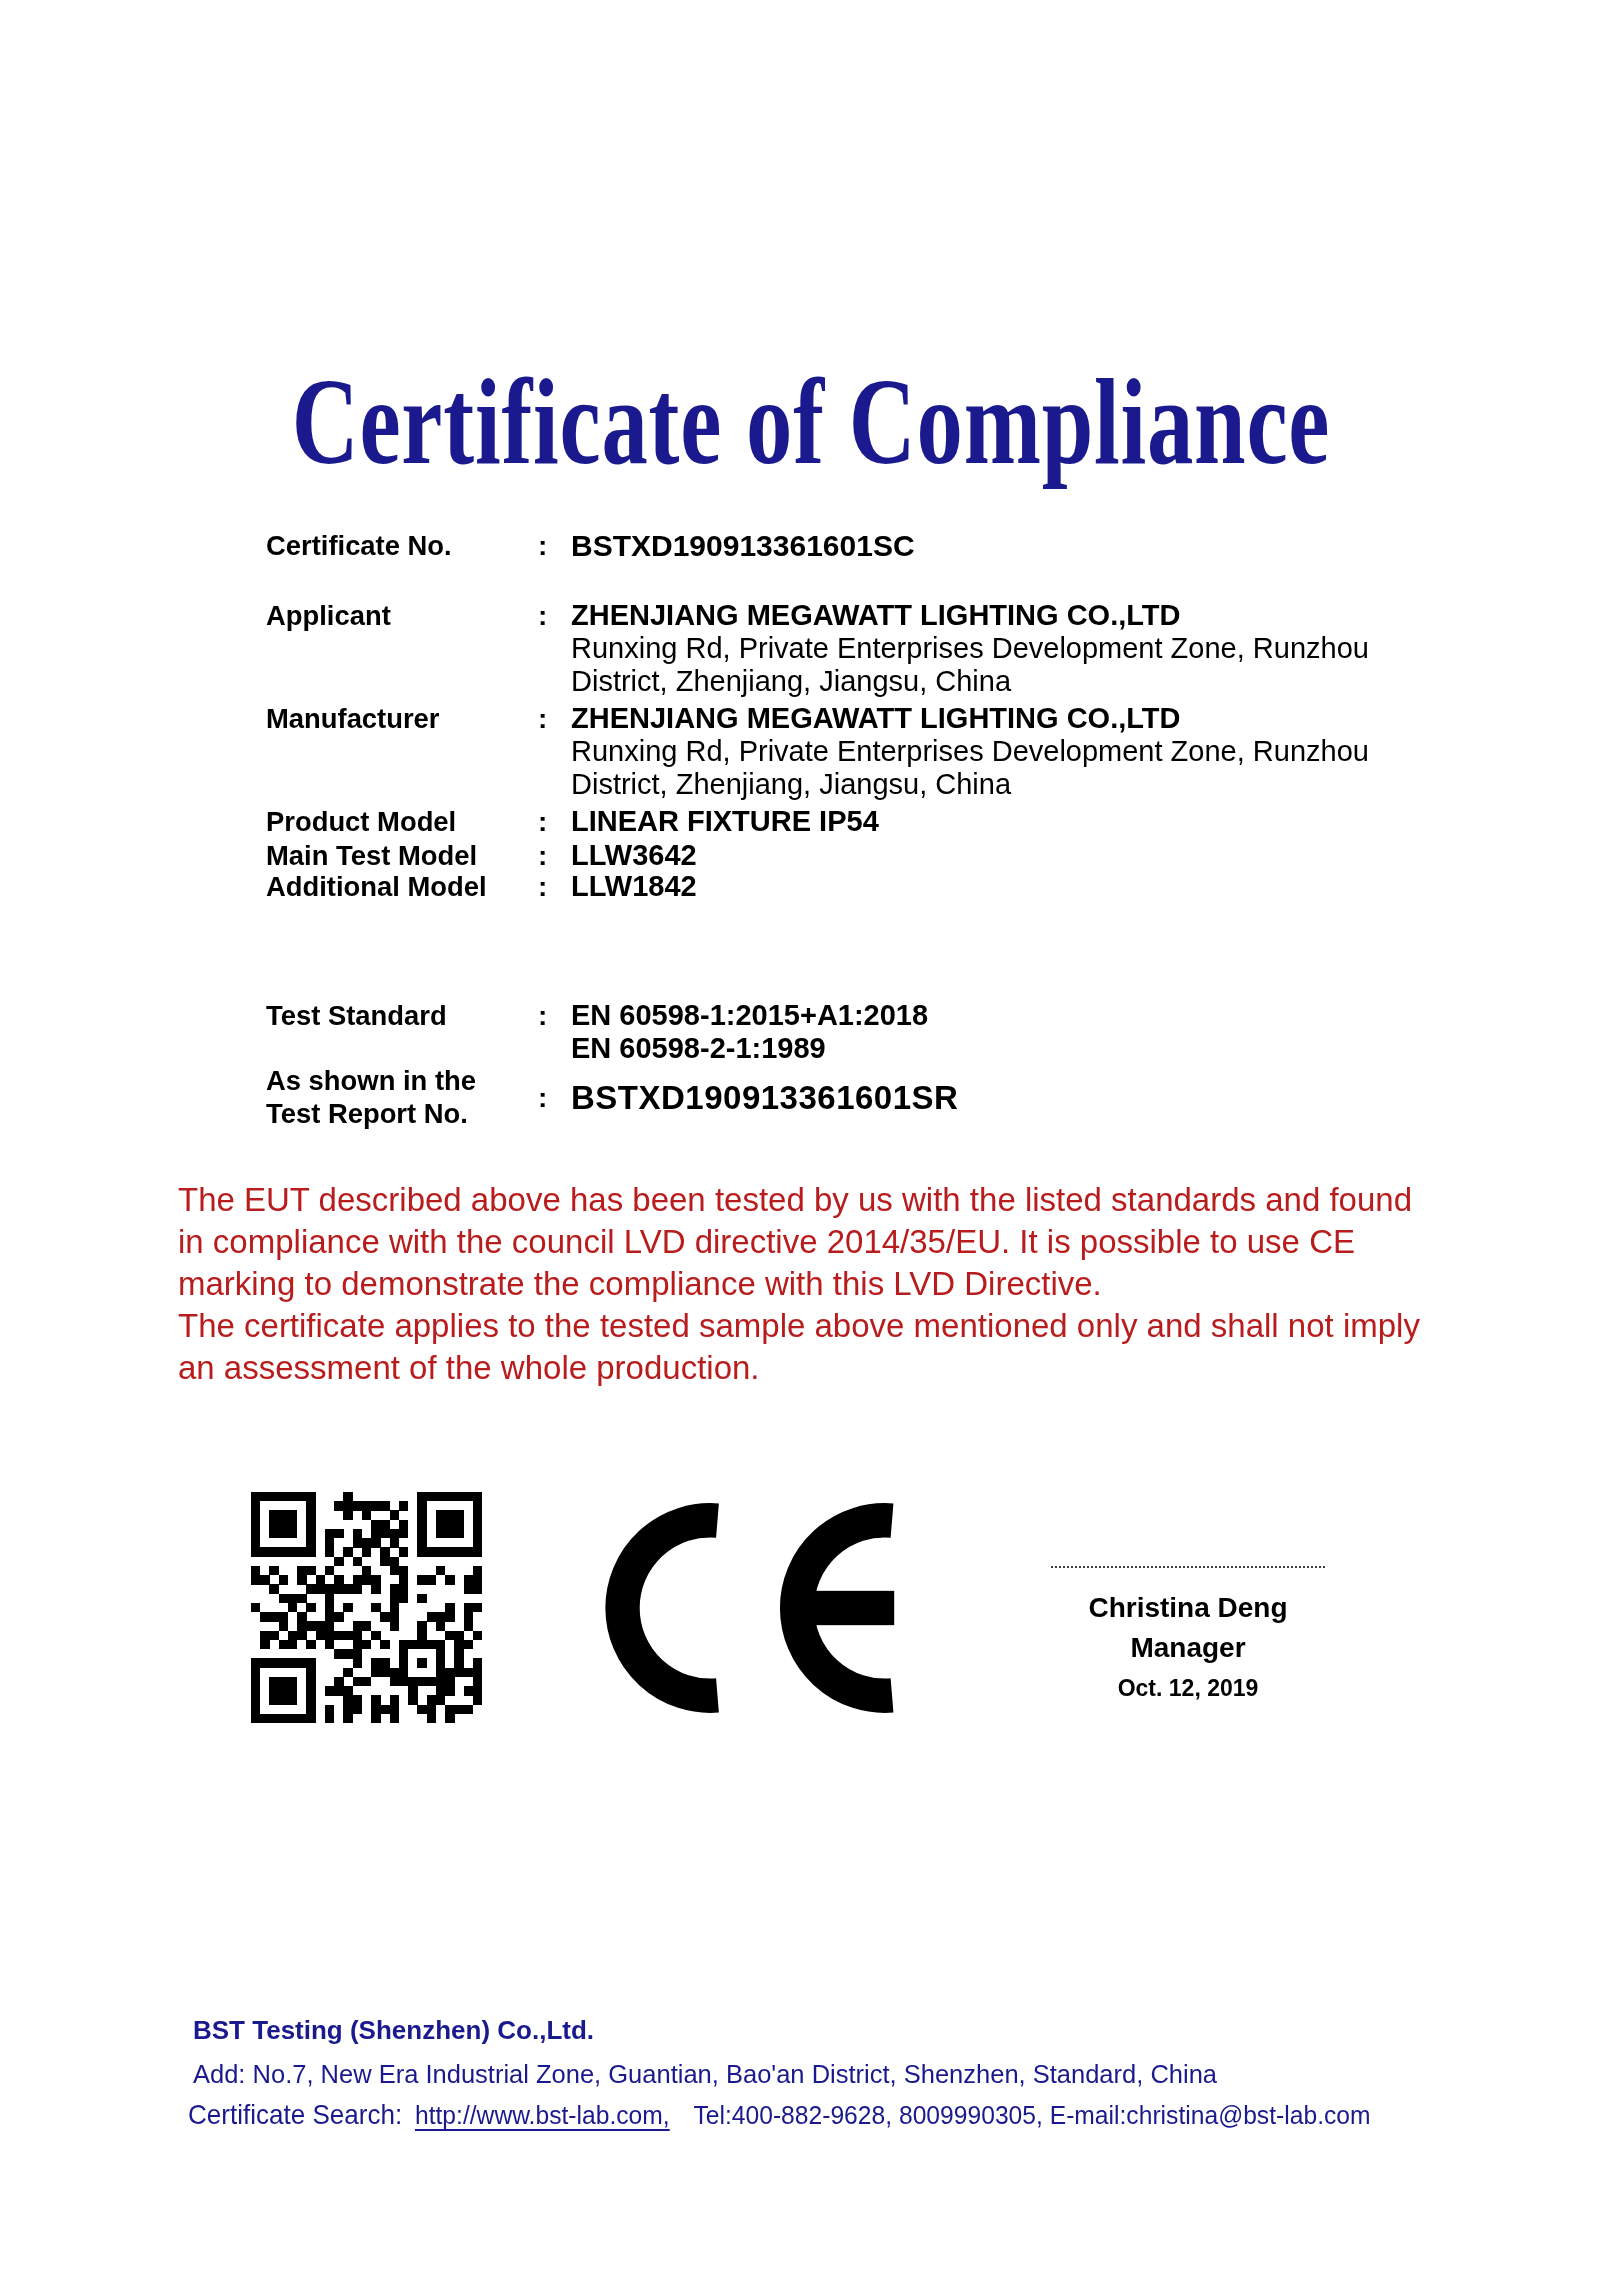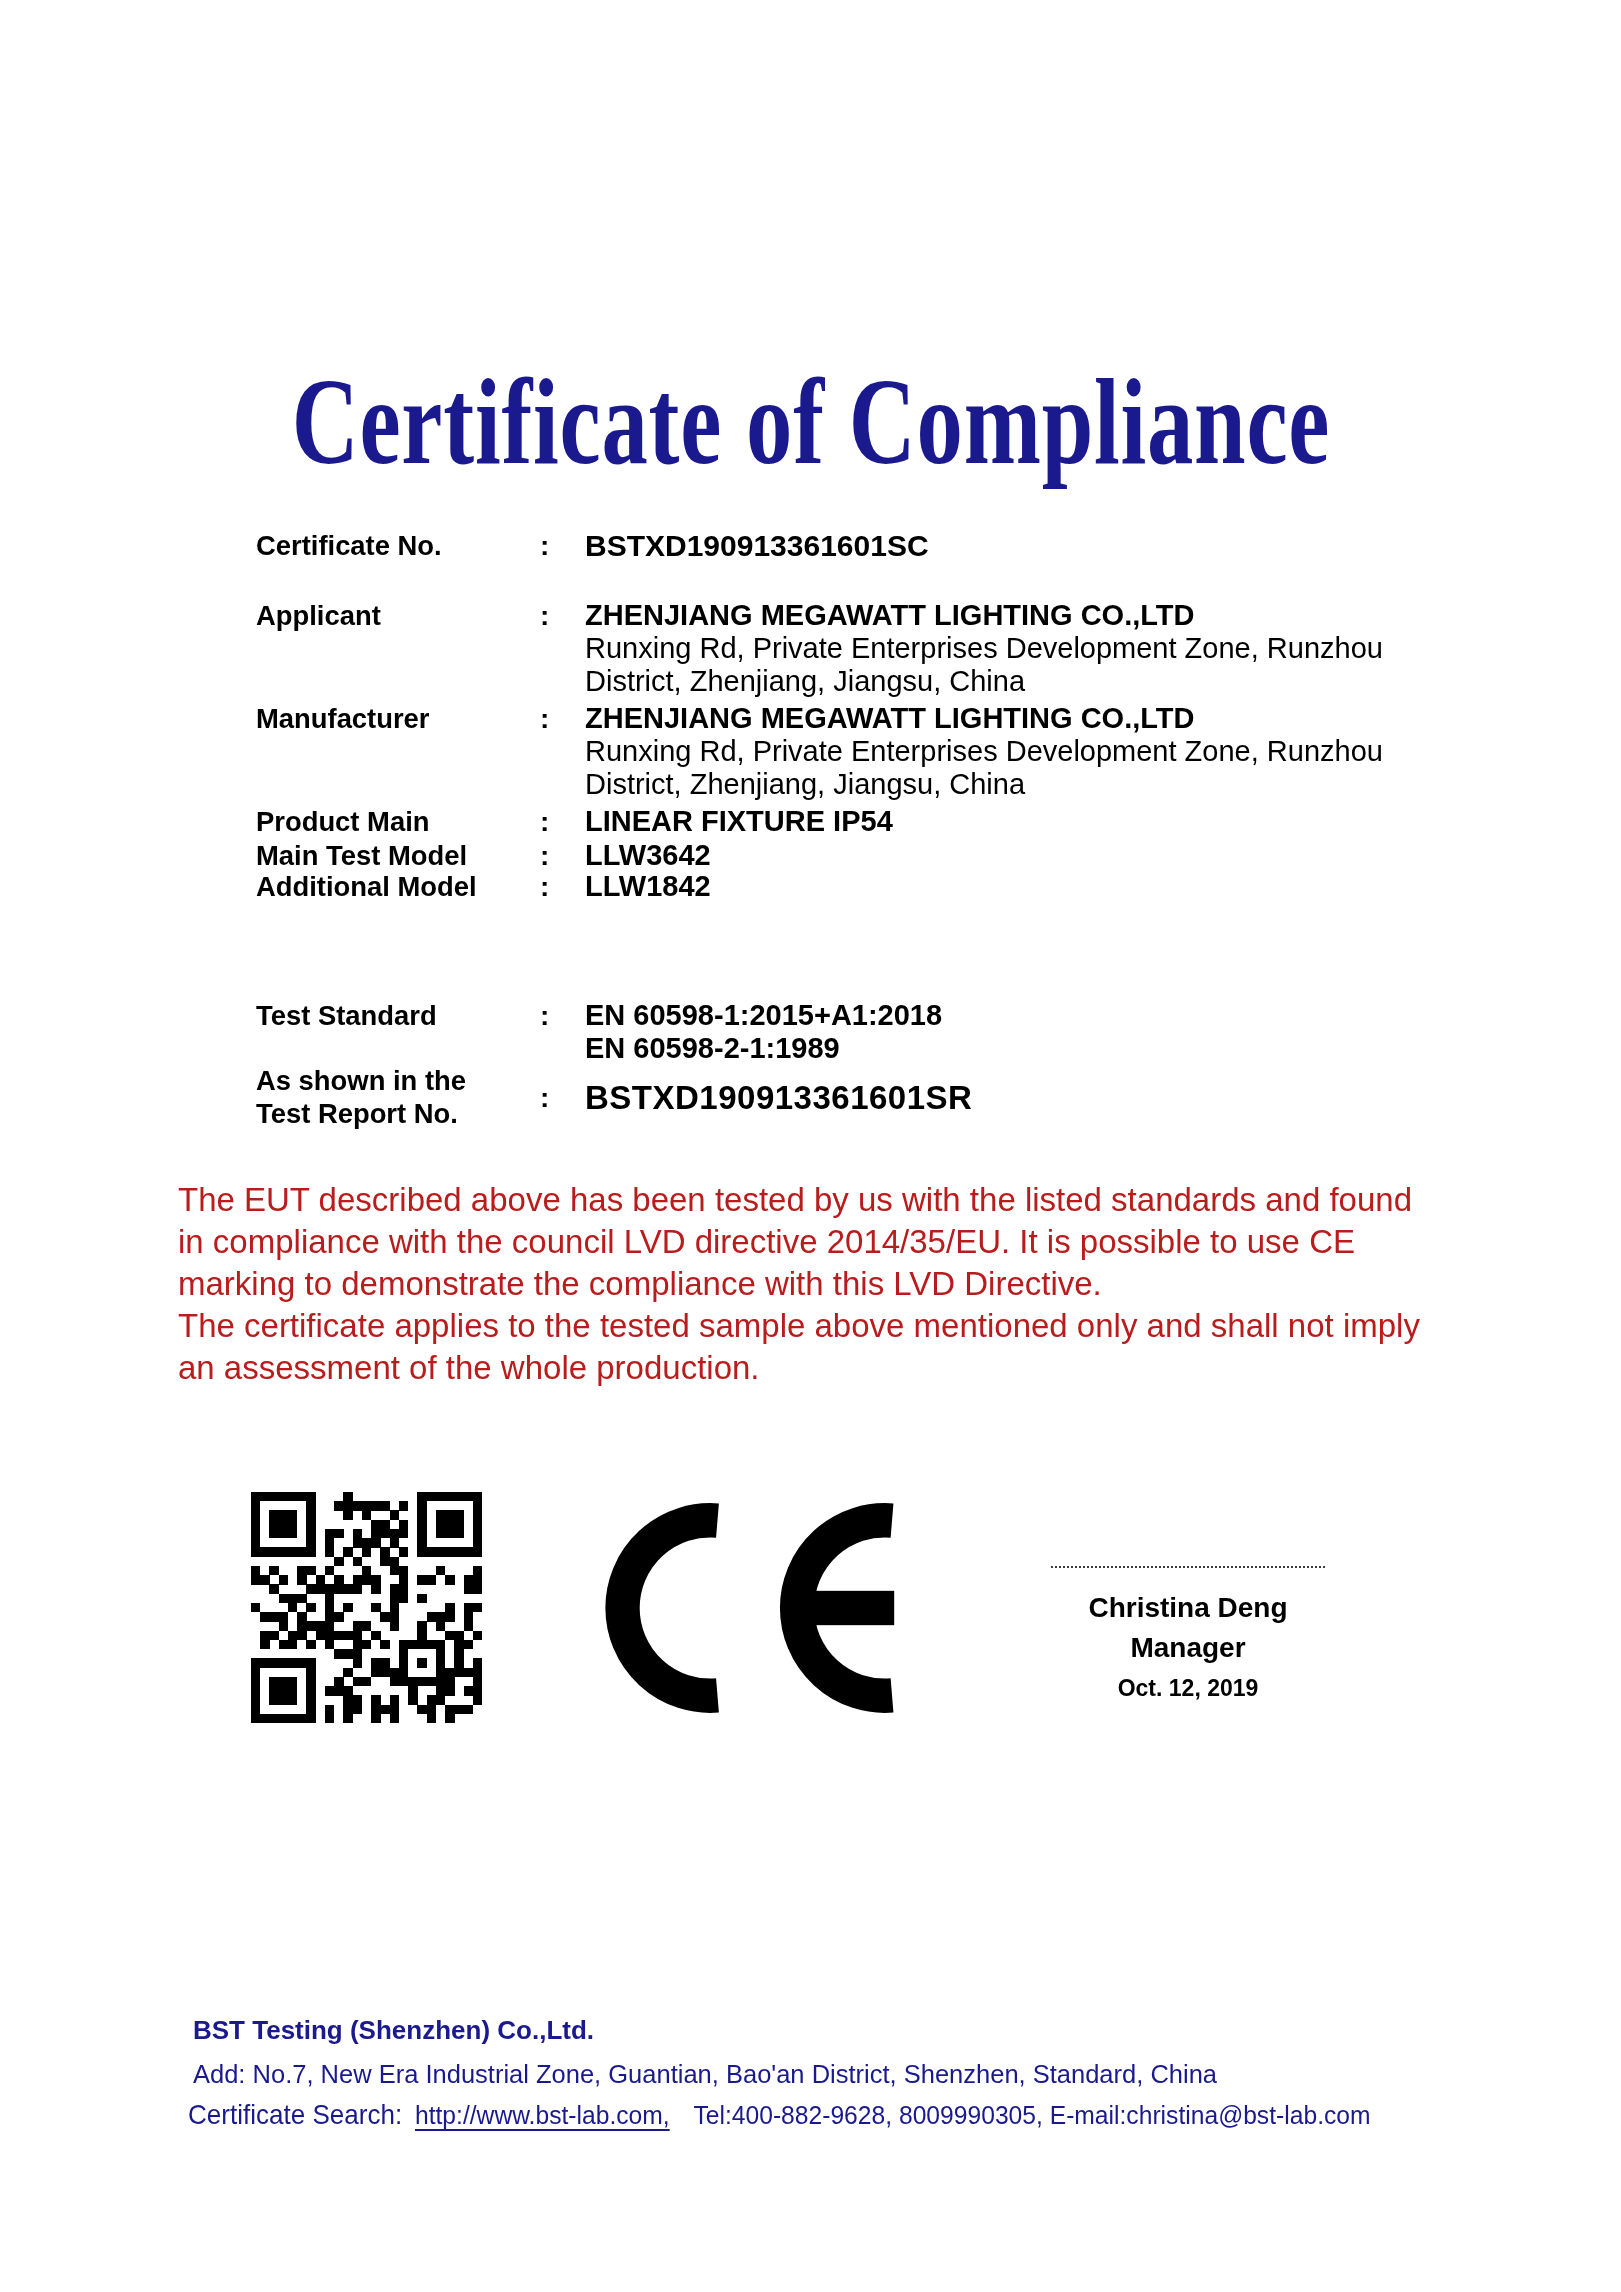--- a/index.html
+++ b/index.html
@@ -8,22 +8,22 @@
     position:relative; width:1621px; height:2293px; background:#ffffff;
     font-family:"Liberation Sans", sans-serif; color:var(--ink); overflow:hidden;
   }
   .title {
     position:absolute; top:361px; left:50%;
     transform:translateX(-50%) scaleX(0.76); transform-origin:center top;
     font-family:"Liberation Serif", serif; font-weight:bold; font-size:122px;
     line-height:1; color:var(--navy); white-space:nowrap; letter-spacing:1px;
   }
   .row {
-    position:absolute; left:256px; width:1137px;
-    display:grid; grid-template-columns:272px 33px auto;gap:12px;
+    position:absolute; left:266px; width:1137px;
+    display:grid; grid-template-columns:272px 33px auto;
   }
   .row.center { align-items:center; }
   .lbl { font-weight:bold; font-size:27.4px; line-height:33px; white-space:pre-line; }
   .colon { font-weight:bold; font-size:28px; line-height:33px; }
   .vl { font-size:29px; line-height:33px; }
   .vl.b { font-weight:bold; }
   .vl.lg { font-weight:bold; font-size:30px; }
   .vl.xl { font-weight:bold; font-size:33px; letter-spacing:0.5px; }
   .r-a{top:529px} .r-b{top:599px} .r-c{top:702px} .r-d{top:805px}
   .r-e{top:839px} .r-f{top:870px} .r-g{top:999px} .r-h{top:1064px}
@@ -80,21 +80,21 @@
     <div class="lbl">Manufacturer</div>
     <div class="colon">:</div>
     <div>
       <div class="vl b">ZHENJIANG MEGAWATT LIGHTING CO.,LTD</div>
       <div class="vl">Runxing Rd, Private Enterprises Development Zone, Runzhou</div>
       <div class="vl">District, Zhenjiang, Jiangsu, China</div>
     </div>
   </div>
 
   <div class="row r-d">
-    <div class="lbl">Product Main</div>
+    <div class="lbl">Product Model</div>
     <div class="colon">:</div>
     <div>
       <div class="vl b">LINEAR FIXTURE IP54</div>
     </div>
   </div>
 
   <div class="row r-e">
     <div class="lbl">Main Test Model</div>
     <div class="colon">:</div>
     <div>

